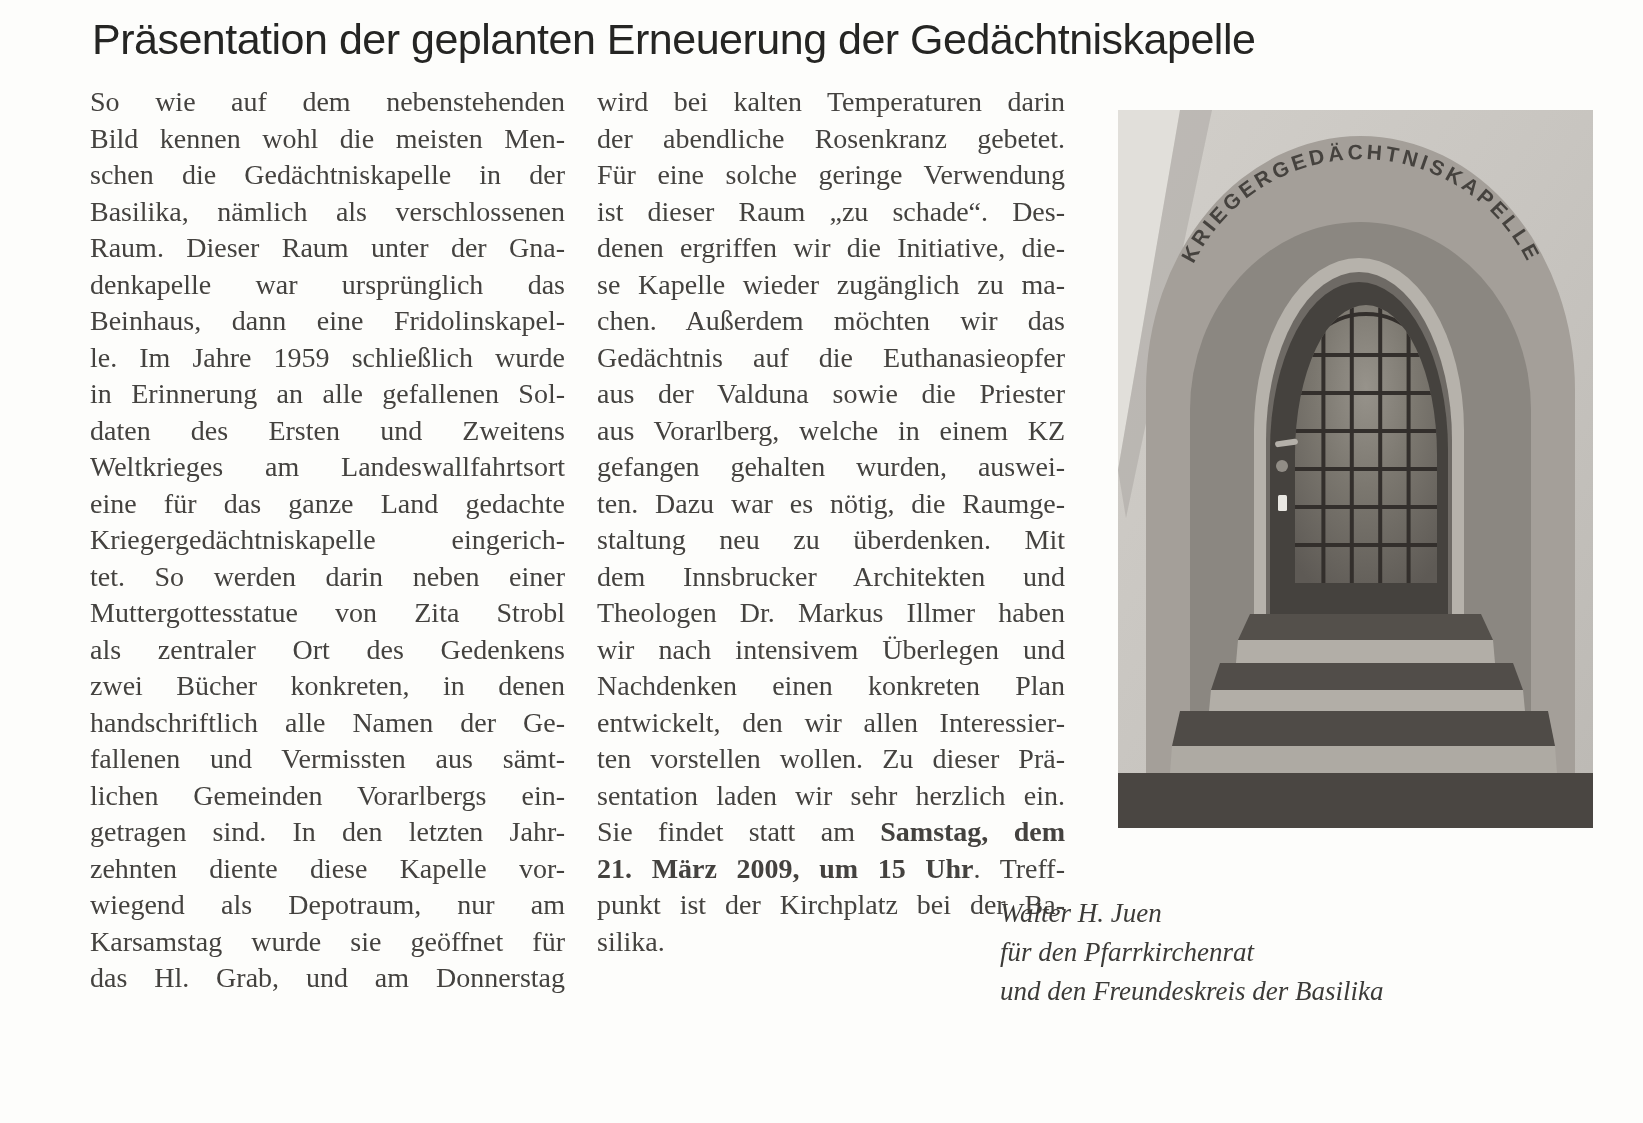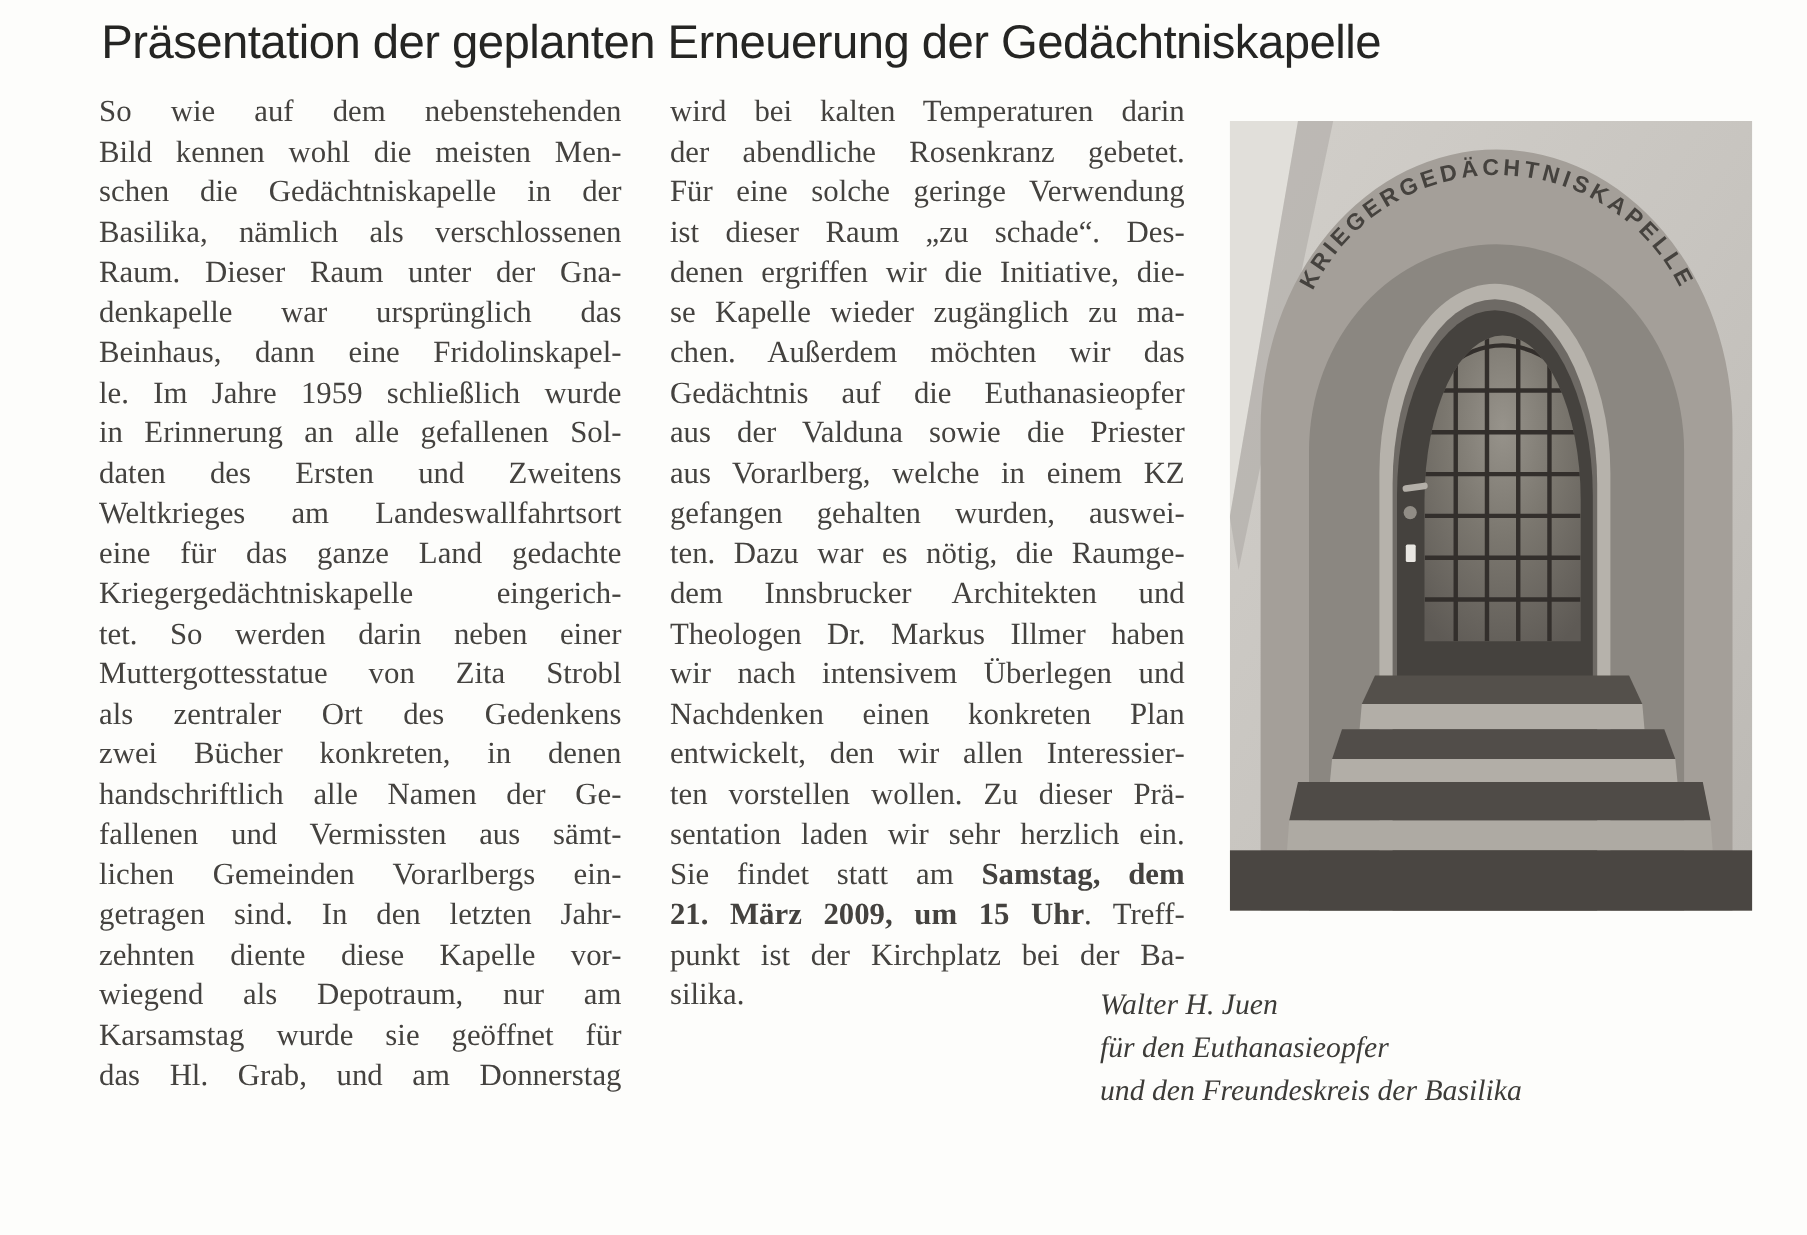--- a/index.html
+++ b/index.html
@@ -12,21 +12,21 @@
     position:absolute; left:92px; top:16px; margin:0;
     font-family:"Liberation Sans", sans-serif;
     font-weight:normal; font-size:43px; line-height:1.1;
     letter-spacing:-0.5px; color:#252523; white-space:nowrap;
   }
   .col {
     position:absolute; top:84px;
     font-size:28px; color:#44423f;
   }
   .col-left   { left:90px;  width:475px; }
-  .col-middle { left:597px; width:468px;margin-left:12px; }
+  .col-middle { left:597px; width:468px; }
   .tline {
     display:block; height:36.5px; line-height:36.5px;
     text-align:justify; text-align-last:justify;
     white-space:normal; overflow:visible;
   }
   .col-middle .tline:last-child { text-align-last:left; }
   .tline b { font-weight:bold; }
   .photo {
     position:absolute; left:1118px; top:110px;
     width:475px; height:718px; margin:0; padding:0;
@@ -78,20 +78,21 @@
       <div class="tline">Für eine solche geringe Verwendung</div>
       <div class="tline">ist dieser Raum „zu schade“. Des-</div>
       <div class="tline">denen ergriffen wir die Initiative, die-</div>
       <div class="tline">se Kapelle wieder zugänglich zu ma-</div>
       <div class="tline">chen. Außerdem möchten wir das</div>
       <div class="tline">Gedächtnis auf die Euthanasieopfer</div>
       <div class="tline">aus der Valduna sowie die Priester</div>
       <div class="tline">aus Vorarlberg, welche in einem KZ</div>
       <div class="tline">gefangen gehalten wurden, auswei-</div>
       <div class="tline">ten. Dazu war es nötig, die Raumge-</div>
+      <div class="tline">staltung neu zu überdenken. Mit</div>
       <div class="tline">dem Innsbrucker Architekten und</div>
       <div class="tline">Theologen Dr. Markus Illmer haben</div>
       <div class="tline">wir nach intensivem Überlegen und</div>
       <div class="tline">Nachdenken einen konkreten Plan</div>
       <div class="tline">entwickelt, den wir allen Interessier-</div>
       <div class="tline">ten vorstellen wollen. Zu dieser Prä-</div>
       <div class="tline">sentation laden wir sehr herzlich ein.</div>
       <div class="tline">Sie findet statt am <b>Samstag, dem</b></div>
       <div class="tline"><b>21. März 2009, um 15 Uhr</b>. Treff-</div>
       <div class="tline">punkt ist der Kirchplatz bei der Ba-</div>
@@ -160,17 +161,17 @@
         <polygon points="93,580 405,580 407,601 91,601" fill="#b2aea7"></polygon>
         <polygon points="62,601 430,601 437,636 54,636" fill="#4f4b47"></polygon>
         <polygon points="54,636 437,636 439,663 52,663" fill="#aeaaa3"></polygon>
         <rect x="0" y="663" width="475" height="55" fill="#4a4642"></rect>
       </g>
     </svg>
   </figure>
 
   <div class="caption">
       <div>Walter H. Juen</div>
-      <div>für den Euthanasieopfer</div>
+      <div>für den Pfarrkirchenrat</div>
       <div>und den Freundeskreis der Basilika</div>
     </div>
 
 </div>
 
 </body></html>

